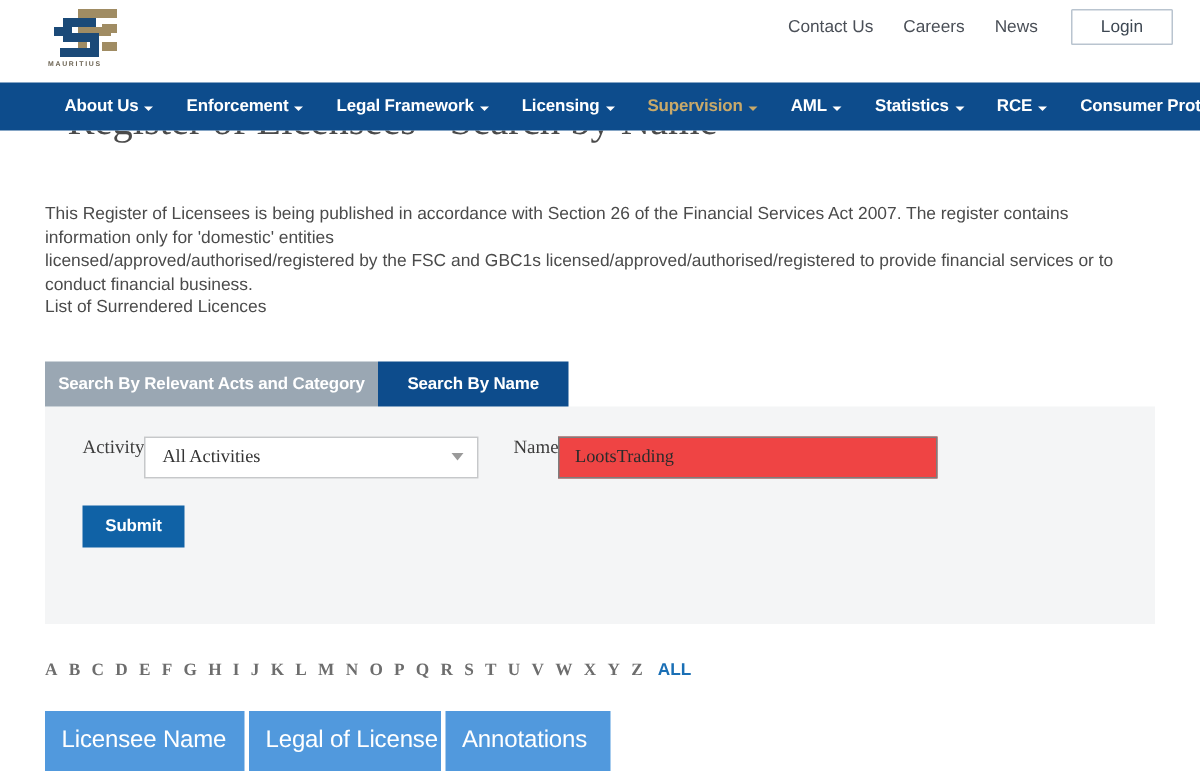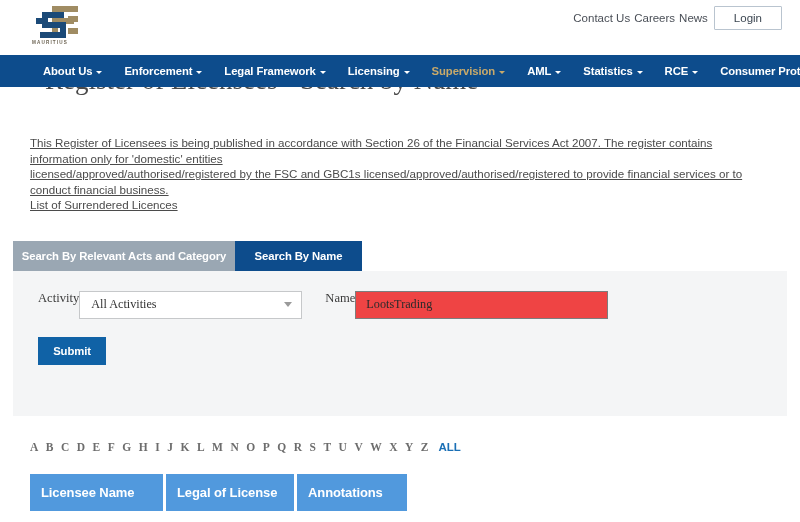--- a/index.html
+++ b/index.html
@@ -34,21 +34,21 @@
     color: #6b6251;
     font-weight: bold;
     font-family: "Liberation Sans", sans-serif;
   }
   .util-links {
     position: absolute;
     right: 18px;
     top: 6px;
     display: flex;
     align-items: center;
-    gap: 4px;
+    gap: 20px;
   }
   .util-links a {
     font-size: 11.5px;
     color: #4a4f57;
     text-decoration: none;
     font-family: "Liberation Sans", sans-serif;
   }
   .login-btn {
     border: 1px solid #b9c4cf;
     color: #3d4752 !important;
@@ -107,26 +107,25 @@
     color: #4a4a4a;
     white-space: nowrap;
   }
 
   
   .intro {
     padding: 18px 30px 0 30px;
     font-size: 11.6px;
     line-height: 15.5px;
     color: #4b4b4b;
-    text-decoration: underline;
   }
   .intro p { margin: 0; }
 
   
-  .panel-wrap { padding: 0 13px; margin-top: 28px; }
+  .panel-wrap { padding: 0 30px; margin-top: 28px; }
   .tabs { display: flex; }
   .tab {
     font-size: 11.3px;
     font-weight: bold;
     color: #ffffff;
     padding: 9px 0;
     text-align: center;
     cursor: pointer;
     letter-spacing: -0.1px;
   }
@@ -215,22 +214,22 @@
     font-size: 11.5px;
     cursor: pointer;
     font-family: "Liberation Sans", sans-serif;
   }
 
   
   .table-wrap { margin: 21px 30px 0 30px; display: flex; gap: 3px; }
   .th {
     background: #5199dd;
     color: #ffffff;
-    font-size: 13px;
-    font-weight: bold;
+    font-size: 16px;
+    font-weight: normal;
     padding: 11px 0 11px 11px;
     letter-spacing: -0.1px;
     white-space: nowrap;
     overflow: hidden;
   }
   .th-0 { width: 133px; }
   .th-1 { width: 376px; }
   .th-2 { width: 128px; }
   .th-3 { width: 110px; }
 </style>

